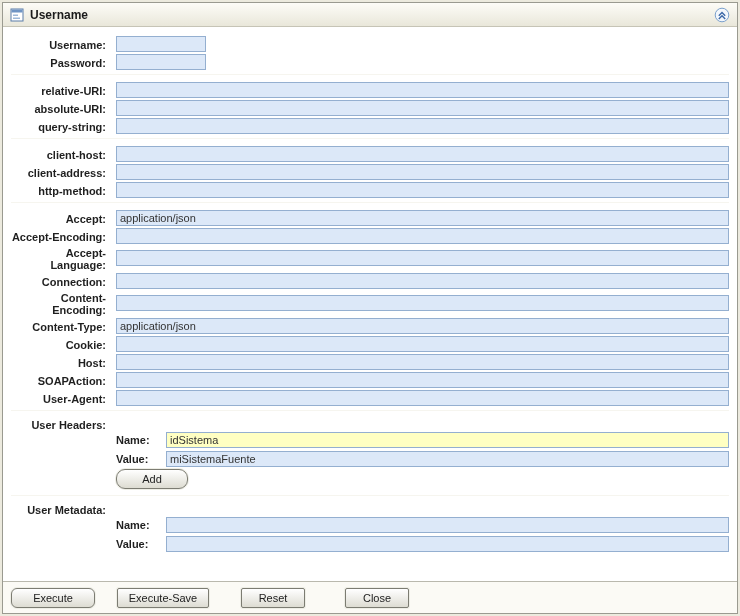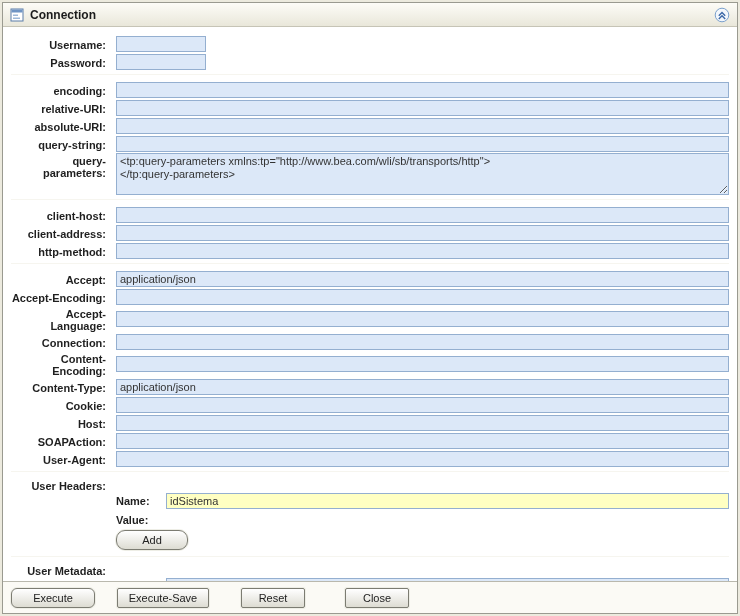--- a/index.html
+++ b/index.html
@@ -99,21 +99,21 @@
 
   <div class="panel-header">
     <span class="panel-icon">
       <svg width="14" height="14" viewBox="0 0 14 14">
         <rect x="1" y="1" width="12" height="12" fill="#ffffff" stroke="#5a7ca8"></rect>
         <rect x="1.5" y="1.5" width="11" height="3" fill="#6f94c4"></rect>
         <rect x="3" y="6.5" width="5" height="1.5" fill="#9db8d8"></rect>
         <rect x="3" y="9.5" width="7" height="1.5" fill="#9db8d8"></rect>
       </svg>
     </span>
-    <span class="panel-title">Connection</span>
+    <span class="panel-title">Username</span>
     <span class="collapse-btn">
       <svg width="16" height="16" viewBox="0 0 16 16">
         <circle cx="8" cy="8" r="6.8" fill="#f3f7fc" stroke="#7aa0cc" stroke-width="1"></circle>
         <path d="M4.8 8.8 L8 5.6 L11.2 8.8" fill="none" stroke="#3b68a8" stroke-width="1.4"></path>
         <path d="M4.8 12 L8 8.8 L11.2 12" fill="none" stroke="#3b68a8" stroke-width="1.4"></path>
       </svg>
     </span>
   </div>
 
   <div class="panel-body">
@@ -123,39 +123,30 @@
       <input class="fld short" type="text" value="" style="">
     </div>
     <div class="frow">
       <span class="lbl">Password:</span>
       <input class="fld short" type="text" value="" style="">
     </div>
 
     <div class="sep"></div>
 
     <div class="frow">
-      <span class="lbl">encoding:</span>
-      <input class="fld long" type="text" value="" style="">
-    </div>
-    <div class="frow">
       <span class="lbl">relative-URI:</span>
       <input class="fld long" type="text" value="" style="">
     </div>
     <div class="frow">
       <span class="lbl">absolute-URI:</span>
       <input class="fld long" type="text" value="" style="">
     </div>
     <div class="frow">
       <span class="lbl">query-string:</span>
       <input class="fld long" type="text" value="" style="">
-    </div>
-    <div class="frow top">
-      <span class="lbl">query-parameters:</span>
-      <textarea class="fld" spellcheck="false" style="">&lt;tp:query-parameters xmlns:tp="http://www.bea.com/wli/sb/transports/http"&gt;
-&lt;/tp:query-parameters&gt;</textarea>
     </div>
 
     <div class="sep"></div>
 
     <div class="frow">
       <span class="lbl">client-host:</span>
       <input class="fld long" type="text" value="" style="">
     </div>
     <div class="frow">
       <span class="lbl">client-address:</span>
@@ -213,20 +204,21 @@
 
     <div class="group">
       <span class="lbl">User Headers:</span>
       <div class="group-rows">
         <div class="sub-row">
           <span class="sub-lbl">Name:</span>
           <input class="fld long yellow" type="text" value="idSistema" style="">
         </div>
         <div class="sub-row">
           <span class="sub-lbl">Value:</span>
+          <input class="fld long" type="text" value="miSistemaFuente" style="">
         </div>
         <div class="sub-row">
           <button class="btn add">Add</button>
         </div>
       </div>
     </div>
 
     <div class="sep"></div>
 
     <div class="group">

